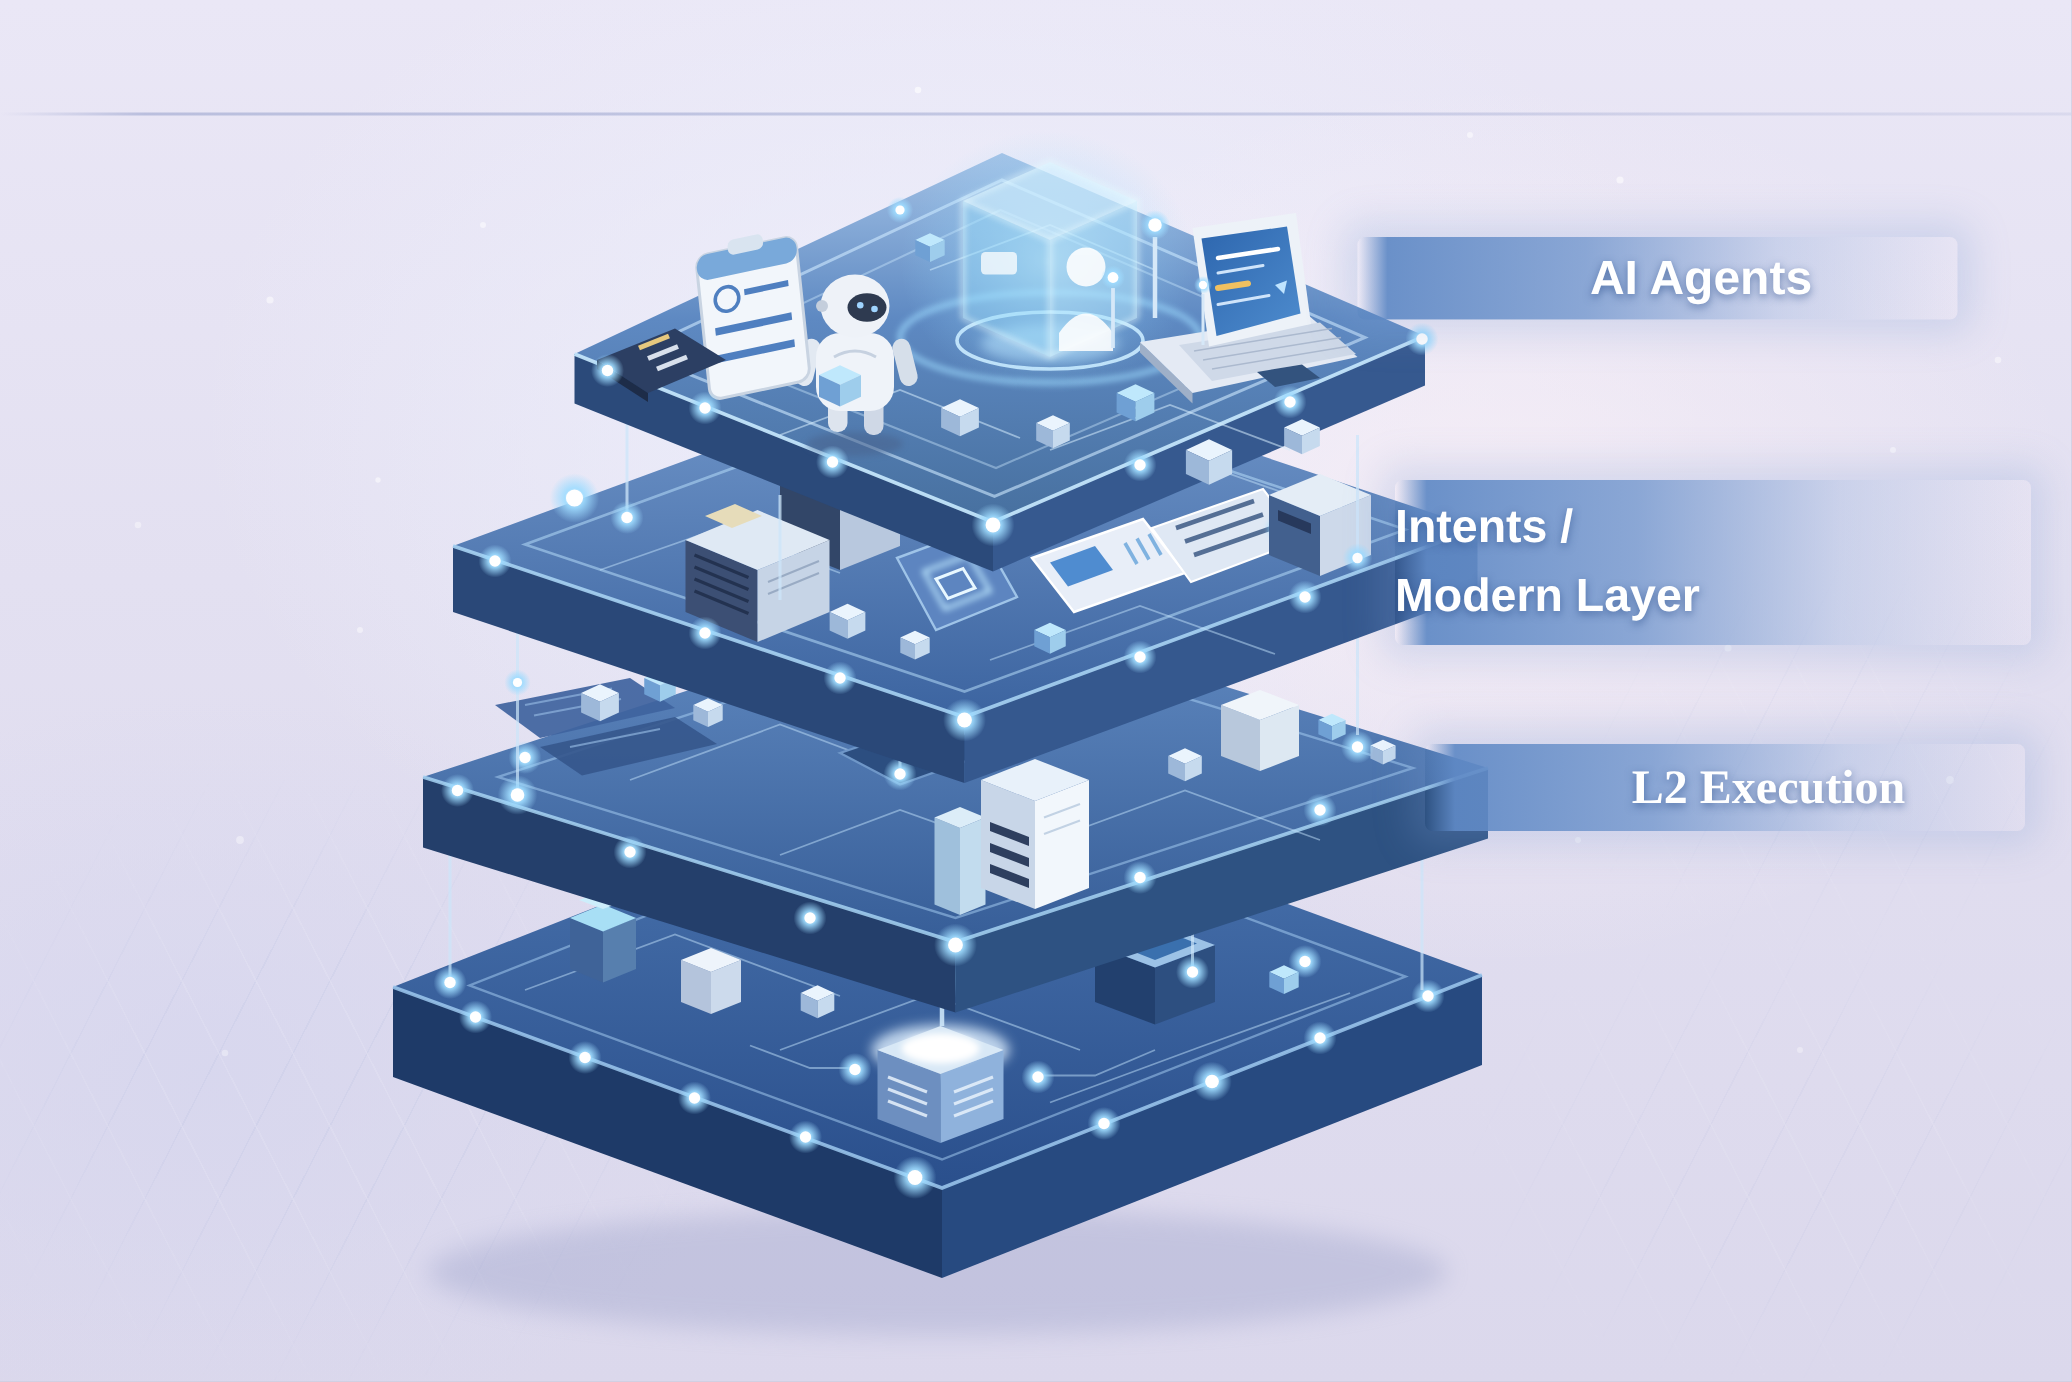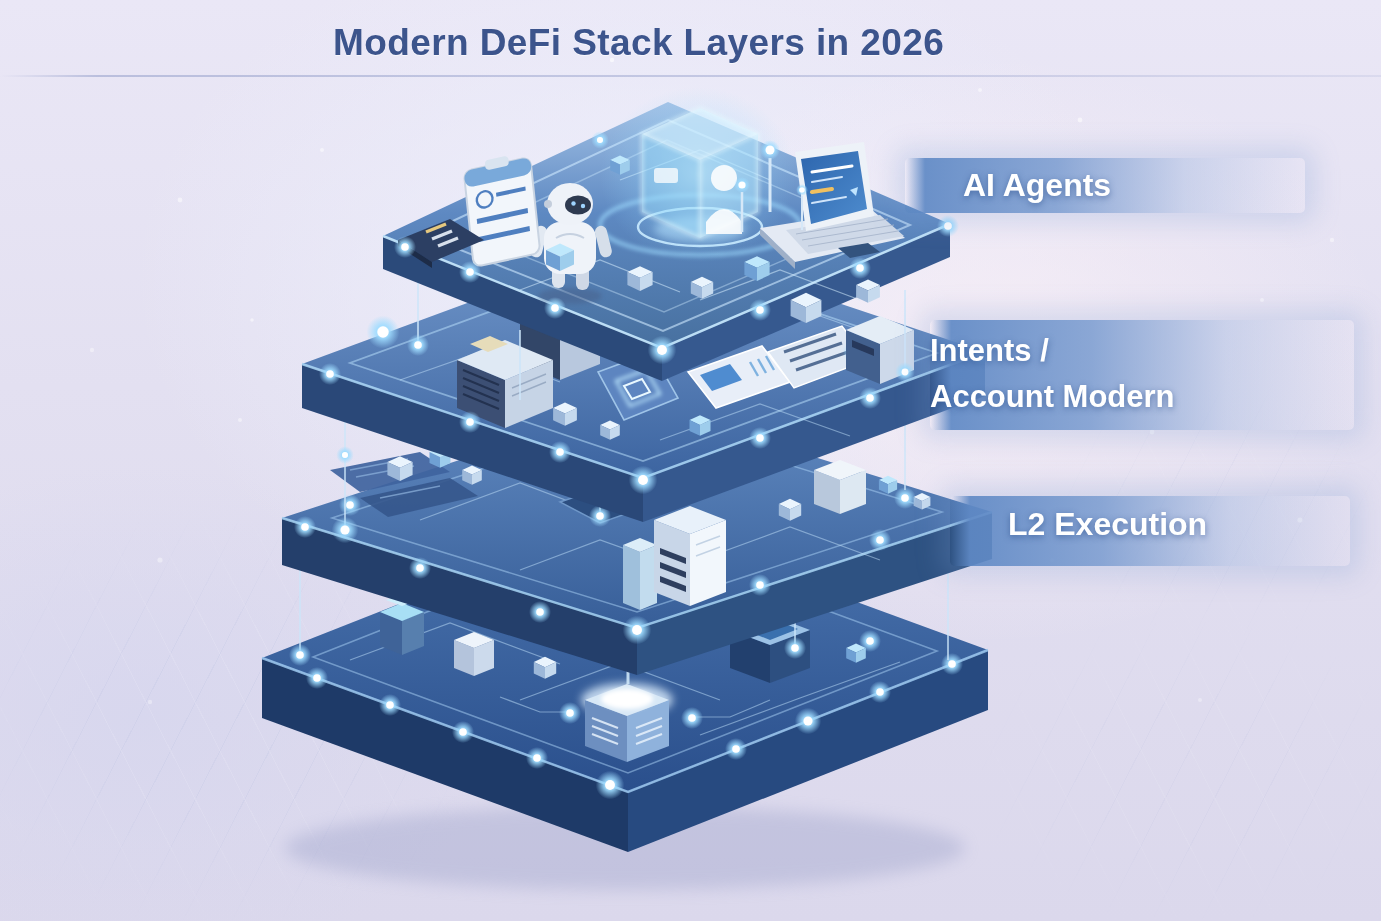--- a/index.html
+++ b/index.html
@@ -32,27 +32,28 @@
   }
   .band{
     position:absolute;color:#fff;font-weight:700;
     text-shadow:0 2px 6px rgba(42,76,136,.6);
     border-radius:5px;
     box-shadow:0 0 24px 10px rgba(128,158,210,.25);
   }
   .band-fill{
     background:linear-gradient(90deg, rgba(95,137,197,0) 0%, rgba(95,137,197,.92) 5%,
       rgba(116,152,206,.82) 38%, rgba(163,185,224,.45) 70%, rgba(221,226,243,0) 100%);
+    text-align:center;
   }
   .band1{left:905px;top:158px;width:400px;height:55px;line-height:55px;
          padding-left:58px;font-size:32px;box-sizing:border-box;}
   .band2{left:930px;top:320px;width:424px;height:110px;font-size:31px;line-height:46px;
          text-align:left;padding:8px 74px 0 0;box-sizing:border-box;}
-  .band3{left:950px;top:496px;width:400px;height:70px;line-height:57px;
-         padding-left:58px;font-size:32px;box-sizing:border-box;}
+  .band3{left:950px;top:496px;width:400px;height:58px;line-height:57px;
+         padding-left:58px;font-size:32px;box-sizing:border-box;font-family:Liberation Serif, serif;}
   .band4{left:950px;top:640px;width:400px;height:57px;line-height:57px;
          padding-left:60px;font-size:32px;box-sizing:border-box;}
   svg{position:absolute;left:0;top:0;}
 </style>
 </head>
 <body>
 
 <div class="stage">
 
   <div class="grid-patch" style="left:-40px;top:520px;width:520px;height:400px;"></div>
@@ -490,27 +491,26 @@
       <use href="#node" transform="translate(470,272)"></use>
       <use href="#node" transform="translate(555,308)"></use>
       <use href="#node" transform="translate(662,350) scale(1.3)"></use>
       <use href="#node" transform="translate(760,310)"></use>
       <use href="#node" transform="translate(860,268)"></use>
       <use href="#node" transform="translate(948,226)"></use>
       <use href="#node" transform="translate(600,140) scale(0.8)"></use>
     </g>
   </svg>
 
-  <div class="title">Modern DeFi Stack Layers in 2026</div>
   <div class="title-rule"></div>
 
   <div class="band band-fill band1">
     <span>AI Agents</span>
   </div>
   <div class="band band-fill band2">
     <div>Intents /</div>
-    <div>Account Modern</div>
+    <div>Modern Layer</div>
   </div>
   <div class="band band-fill band3">
     <span>L2 Execution</span>
   </div>
 
 </div>
 
 </body></html>

